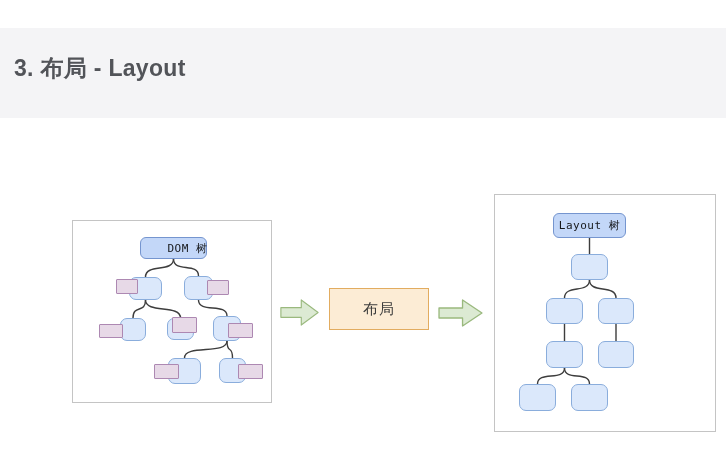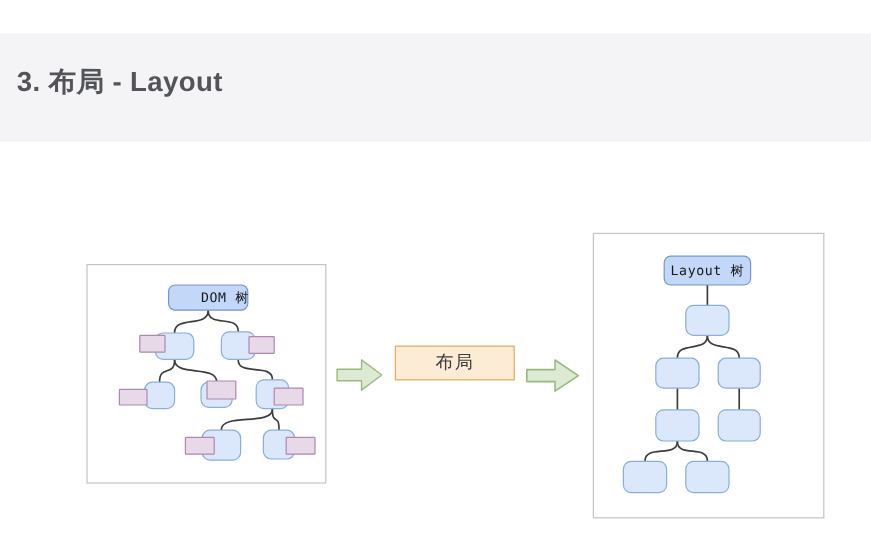--- a/index.html
+++ b/index.html
@@ -17,21 +17,21 @@
     font-size:23px;font-weight:bold;letter-spacing:.3px;
     color:var(--header-text,#525459);
     font-family:"Liberation Sans",sans-serif;
   }
   .panel{
     position:absolute;background:#ffffff;
     border:1px solid var(--panel-border,#c4c4c4);
     box-sizing:border-box;
   }
   #panel-dom{left:72px;top:220px;width:200px;height:183px;}
-  #panel-layout{left:494px;top:194px;width:193px;height:238px;}
+  #panel-layout{left:494px;top:194px;width:222px;height:238px;}
   .edges{position:absolute;left:0;top:0;pointer-events:none;}
   .edges path{fill:none;stroke:var(--edge,#3d3d3d);stroke-width:1.4;stroke-linecap:round;}
   .tnode{
     position:absolute;box-sizing:border-box;
     background:var(--node-fill,#dbe8fb);
     border:1px solid var(--node-border,#8aaddc);
     border-radius:7px;
   }
   .troot{
     background:var(--root-fill,#c3d7f8);
@@ -50,21 +50,21 @@
   .arrow{position:absolute;display:block;}
   .arrow svg{display:block;width:100%;height:100%;}
   .arrow path{
     fill:var(--arrow-fill,#dcead3);
     stroke:var(--arrow-border,#9ab97e);
     stroke-width:1.3;stroke-linejoin:round;
   }
   #arrow-1{left:280px;top:298px;width:39px;height:29px;}
   #arrow-2{left:438px;top:298px;width:45px;height:30px;}
   .process{
-    position:absolute;left:329px;top:288px;width:100px;height:29px;
+    position:absolute;left:329px;top:288px;width:100px;height:42px;
     box-sizing:border-box;
     background:var(--process-fill,#fcecd5);
     border:1.5px solid var(--process-border,#e2ac60);
     display:flex;align-items:center;justify-content:center;
   }
   .process span{
     font-size:15px;color:#3c3c3c;font-family:"Liberation Sans",sans-serif;
     letter-spacing:1px;
   }
 </style>

